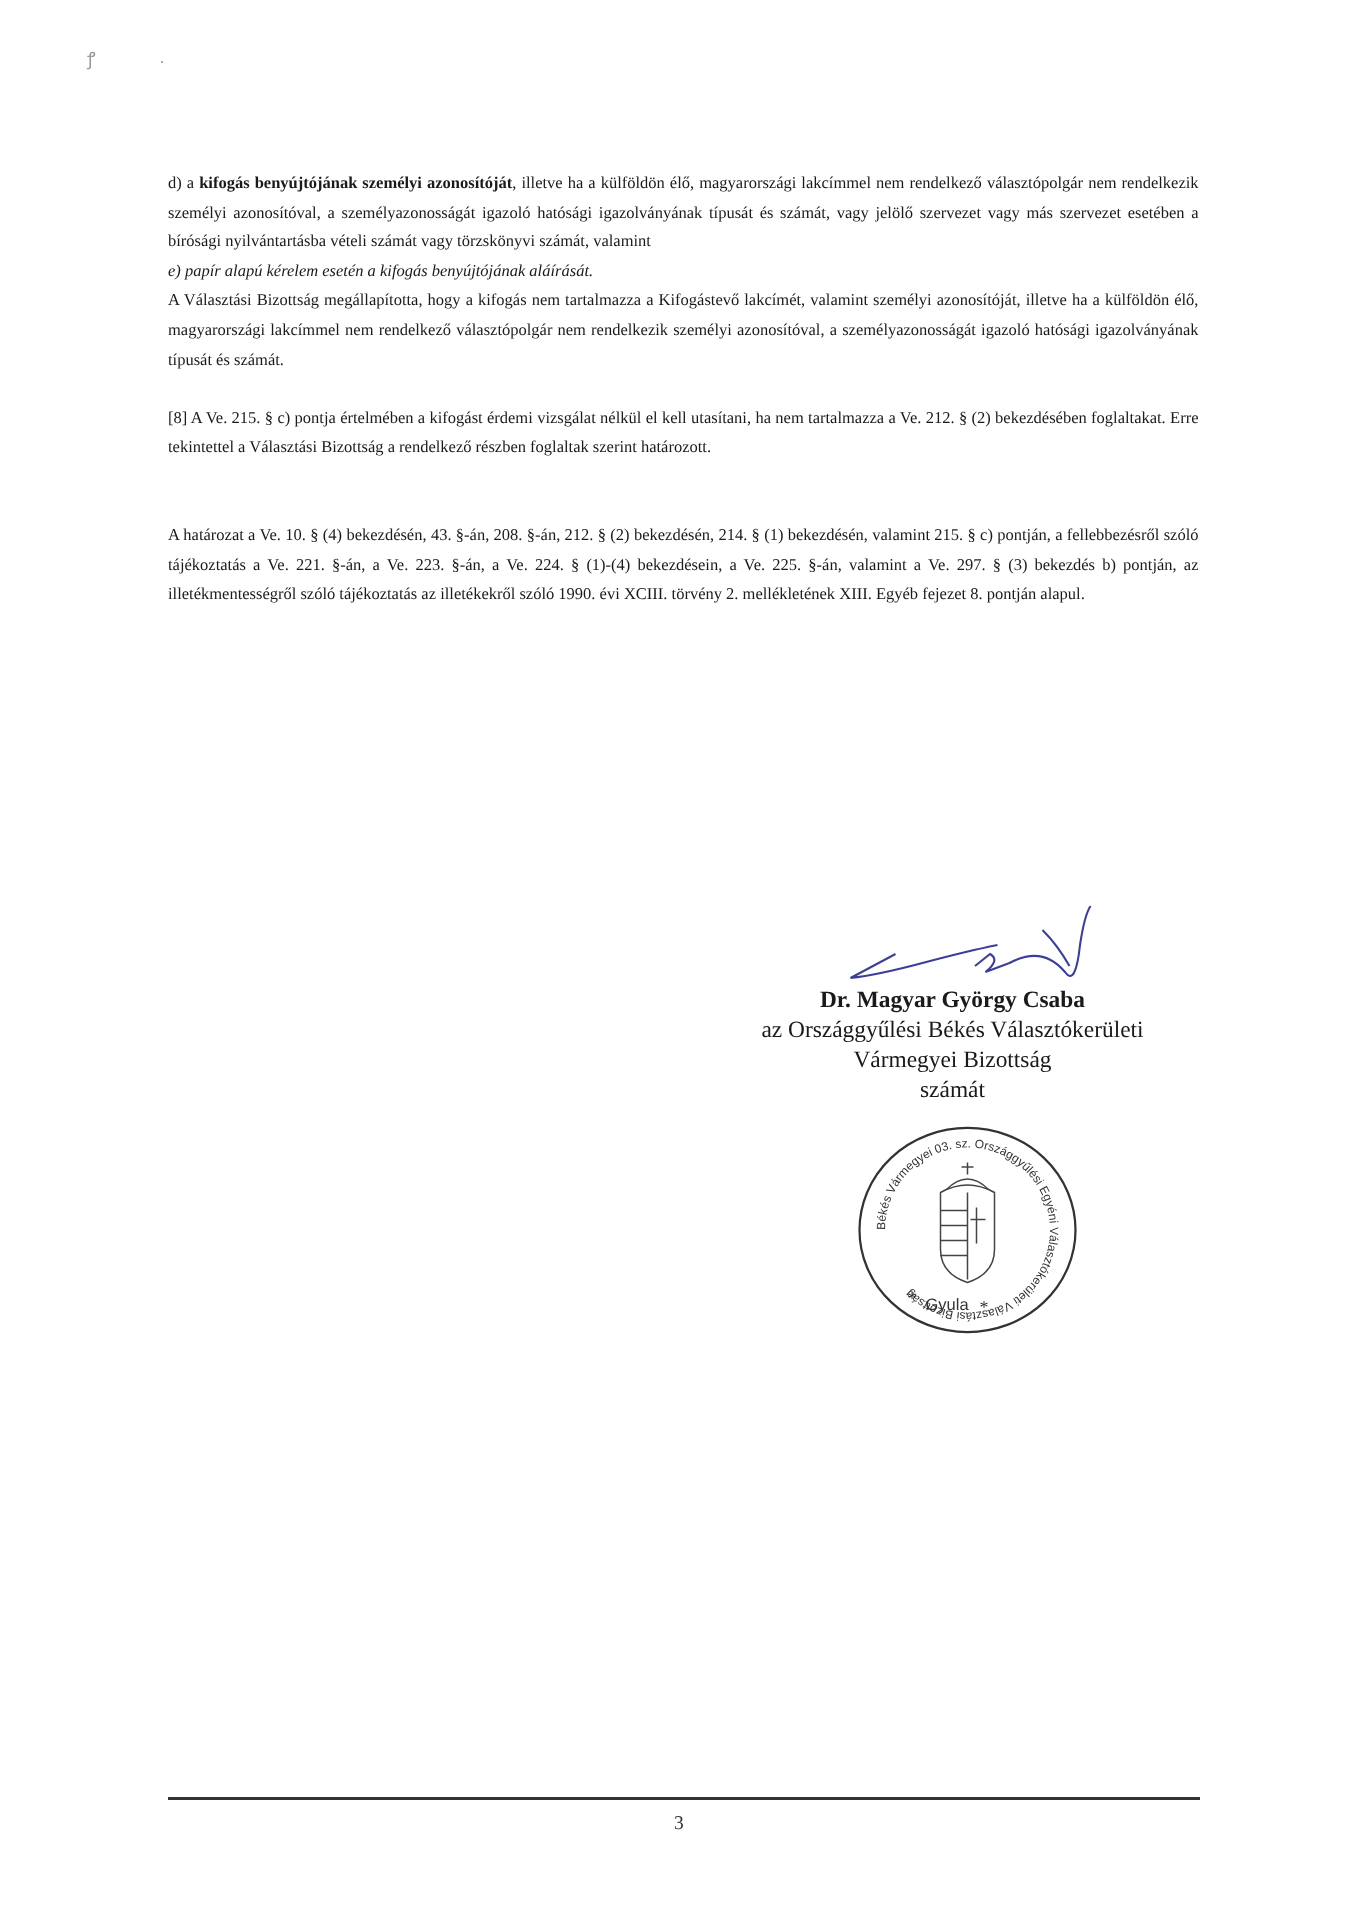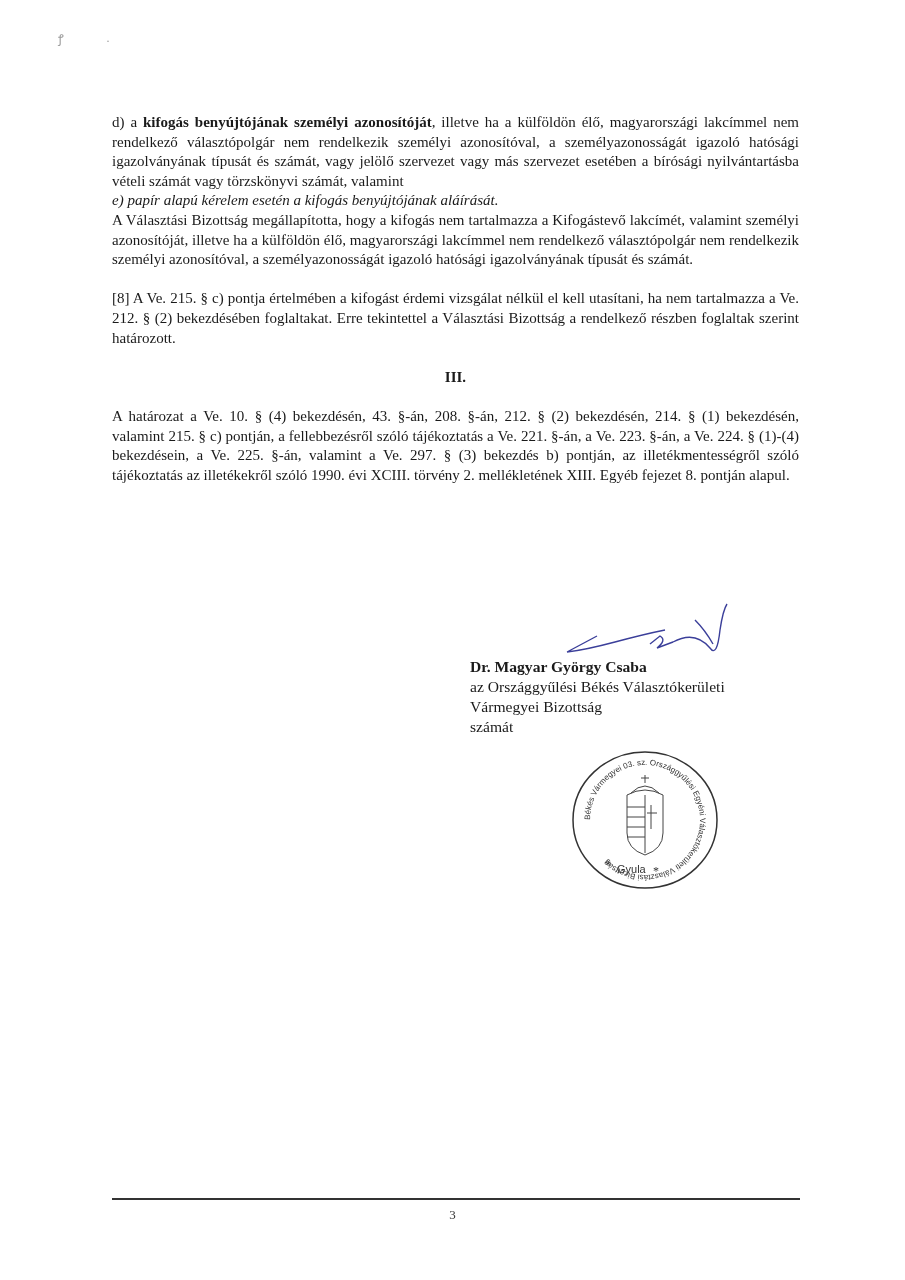--- a/index.html
+++ b/index.html
@@ -1,45 +1,44 @@
 <!DOCTYPE html>
 <html><head>
 <meta charset="utf-8">
 <style>
   html, body { margin:0; padding:0; background:#ffffff; }
   body { width:905px; height:1280px; position:relative; overflow:hidden;
          font-family:"Liberation Serif", "DejaVu Serif", serif; color:#1a1a1a; }
   .scan-mark { position:absolute; color:#9a9a9a; font-size:12px; }
-  .page { position:absolute; left:112px; top:113px; width:687px; font-size:15px; line-height:19.6px; }
+  .page { position:absolute; left:112px; top:113px; width:687px; font-size:11px; line-height:19.6px; }
   .p { margin:0; text-align:justify; }
   .p.last-left { text-align-last:left;font-style:italic; }
   .gap { height:19.6px; }
   .heading { text-align:center; font-weight:bold; margin:0; }
   b { font-weight:bold; }
-  .sigblock { position:absolute; left:470px; top:657px; width:330px; font-size:15.6px; line-height:20px; }
+  .sigblock { position:absolute; left:470px; top:657px; width:330px; text-align:center; font-size:15.6px; line-height:20px; }
   .sigblock .name { font-weight:bold; }
   .signature { position:absolute; left:555px; top:600px; width:180px; height:60px; }
   .stamp { position:absolute; left:565px; top:745px; width:160px; height:150px; }
   .rule { position:absolute; left:112px; top:1198px; width:688px; height:2px; background:#333; }
   .pagenum { position:absolute; left:0; width:905px; top:1207px; text-align:center; font-size:13px; color:#333; }
 </style>
 </head>
 <body>
 
 <span class="scan-mark" style="left:58px;top:30px;">ꝭ</span>
 <span class="scan-mark" style="left:106px;top:34px;">·</span>
 
 <div class="page">
   <p class="p"><span>d) a </span><b>kifogás benyújtójának személyi azonosítóját</b><span>, illetve ha a külföldön élő, magyarországi lakcímmel nem rendelkező választópolgár nem rendelkezik személyi azonosítóval, a személyazonosságát igazoló hatósági igazolványának típusát és számát, vagy jelölő szervezet vagy más szervezet esetében a bírósági nyilvántartásba vételi számát vagy törzskönyvi számát, valamint</span></p>
   <p class="p last-left">e) papír alapú kérelem esetén a kifogás benyújtójának aláírását.</p>
   <p class="p">A Választási Bizottság megállapította, hogy a kifogás nem tartalmazza a Kifogástevő lakcímét, valamint személyi azonosítóját, illetve ha a külföldön élő, magyarországi lakcímmel nem rendelkező választópolgár nem rendelkezik személyi azonosítóval, a személyazonosságát igazoló hatósági igazolványának típusát és számát.</p>
   <div class="gap"></div>
   <p class="p">[8] A Ve. 215. § c) pontja értelmében a kifogást érdemi vizsgálat nélkül el kell utasítani, ha nem tartalmazza a Ve. 212. § (2) bekezdésében foglaltakat. Erre tekintettel a Választási Bizottság a rendelkező részben foglaltak szerint határozott.</p>
   <div class="gap"></div>
-  <p class="heading">III.</p>
   <div class="gap"></div>
   <p class="p">A határozat a Ve. 10. § (4) bekezdésén, 43. §-án, 208. §-án, 212. § (2) bekezdésén, 214. § (1) bekezdésén, valamint 215. § c) pontján, a fellebbezésről szóló tájékoztatás a Ve. 221. §-án, a Ve. 223. §-án, a Ve. 224. § (1)-(4) bekezdésein, a Ve. 225. §-án, valamint a Ve. 297. § (3) bekezdés b) pontján, az illetékmentességről szóló tájékoztatás az illetékekről szóló 1990. évi XCIII. törvény 2. mellékletének XIII. Egyéb fejezet 8. pontján alapul.</p>
   <div class="gap"></div>
 </div>
 
 <svg class="signature" viewBox="0 0 180 60">
   <path d="M12 52 L42 36 M12 52 Q30 50 60 42 Q90 34 110 30 M95 44 L105 36 Q112 40 102 48 L118 42 M118 42 Q140 30 155 48 Q162 58 165 30 Q168 10 172 4 M140 20 Q150 30 158 44" fill="none" stroke="#3b3f9a" stroke-width="1.4"></path>
 </svg>
 
 <div class="sigblock">

